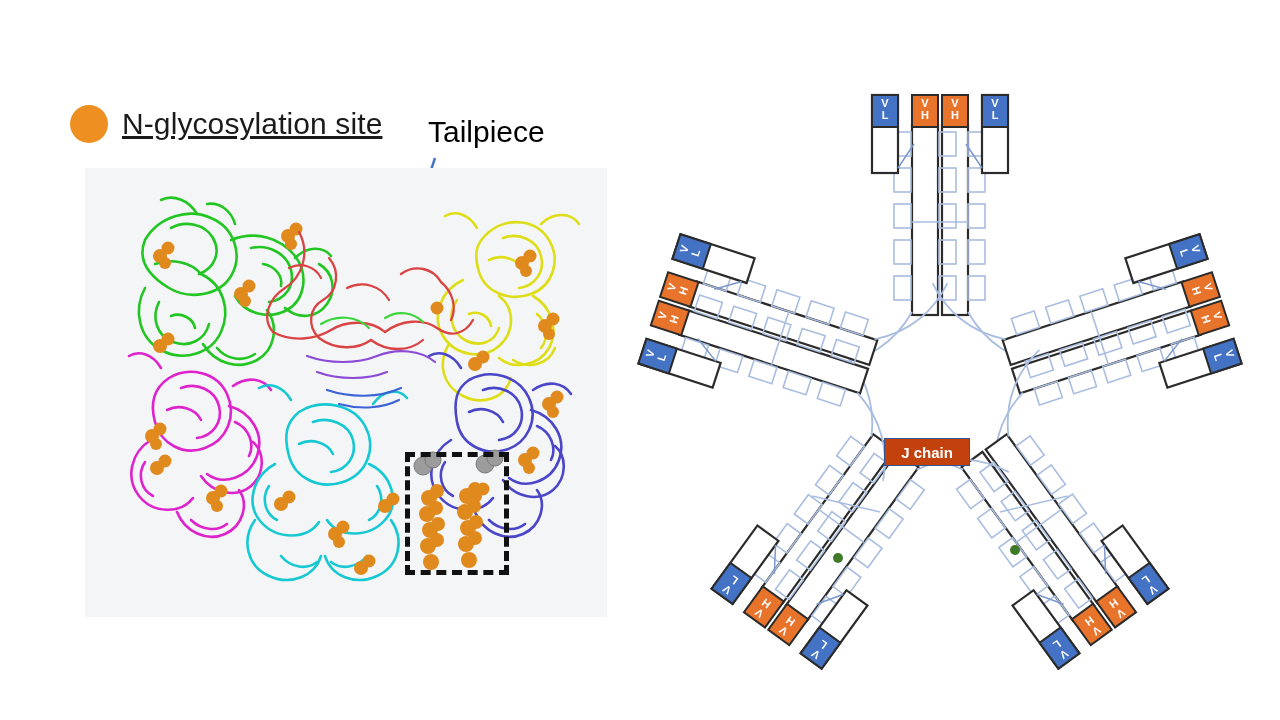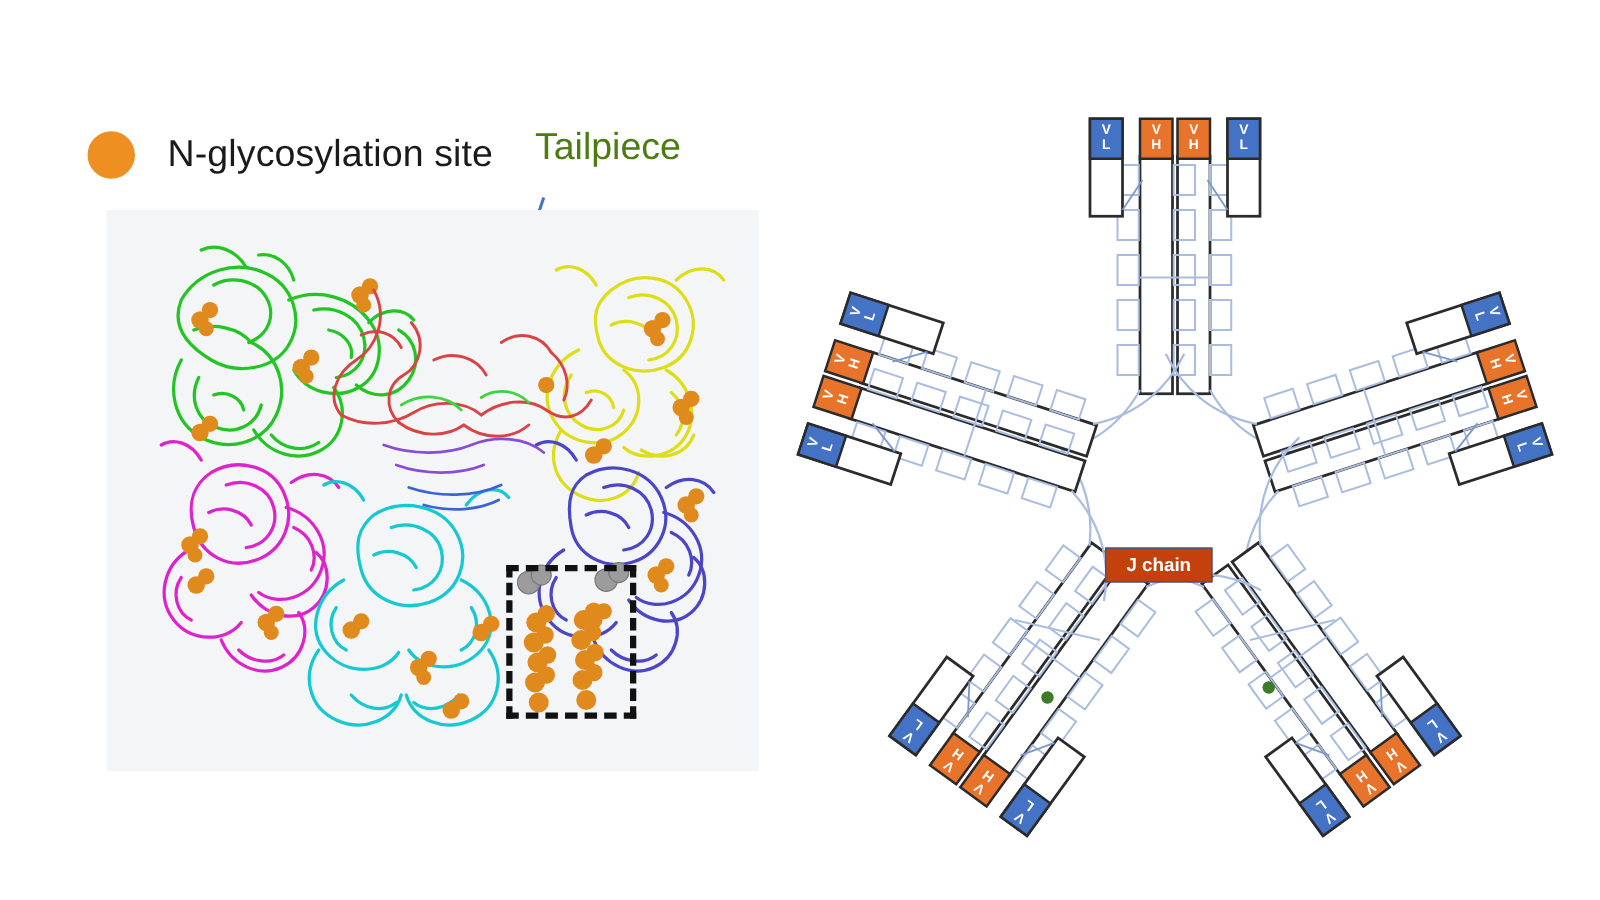--- a/index.html
+++ b/index.html
@@ -6,22 +6,22 @@
   body{
     width:1280px;height:720px;background:#ffffff;
     font-family:"Liberation Sans", sans-serif;
     overflow:hidden;position:relative;
   }
   #figure{position:absolute;left:0;top:0;width:1280px;height:720px;}
 
   
   #legend{position:absolute;left:70px;top:100px;height:48px;display:flex;align-items:center;}
   #legend-dot{width:38px;height:38px;border-radius:50%;background:#ED9021;flex:0 0 auto;}
-  #legend-label{margin-left:26px;font-size:30px;color:#1a1a1a;letter-spacing:.1px;white-space:nowrap;}
-  #tailpiece-label{position:absolute;left:428px;top:101px;font-size:30px;color:#4d7c0f;white-space:nowrap;}
+  #legend-label{margin-left:14px;font-size:30px;color:#1a1a1a;letter-spacing:.1px;white-space:nowrap;text-decoration:underline;}
+  #tailpiece-label{position:absolute;left:428px;top:115px;font-size:30px;color:#000000;white-space:nowrap;}
 
   
   #structure-panel{
     position:absolute;left:85px;top:168px;width:522px;height:449px;
     background:#f4f5f7;overflow:hidden;
   }
   #structure-svg{position:absolute;left:0;top:0;}
 
   
   #tailpiece-box{

